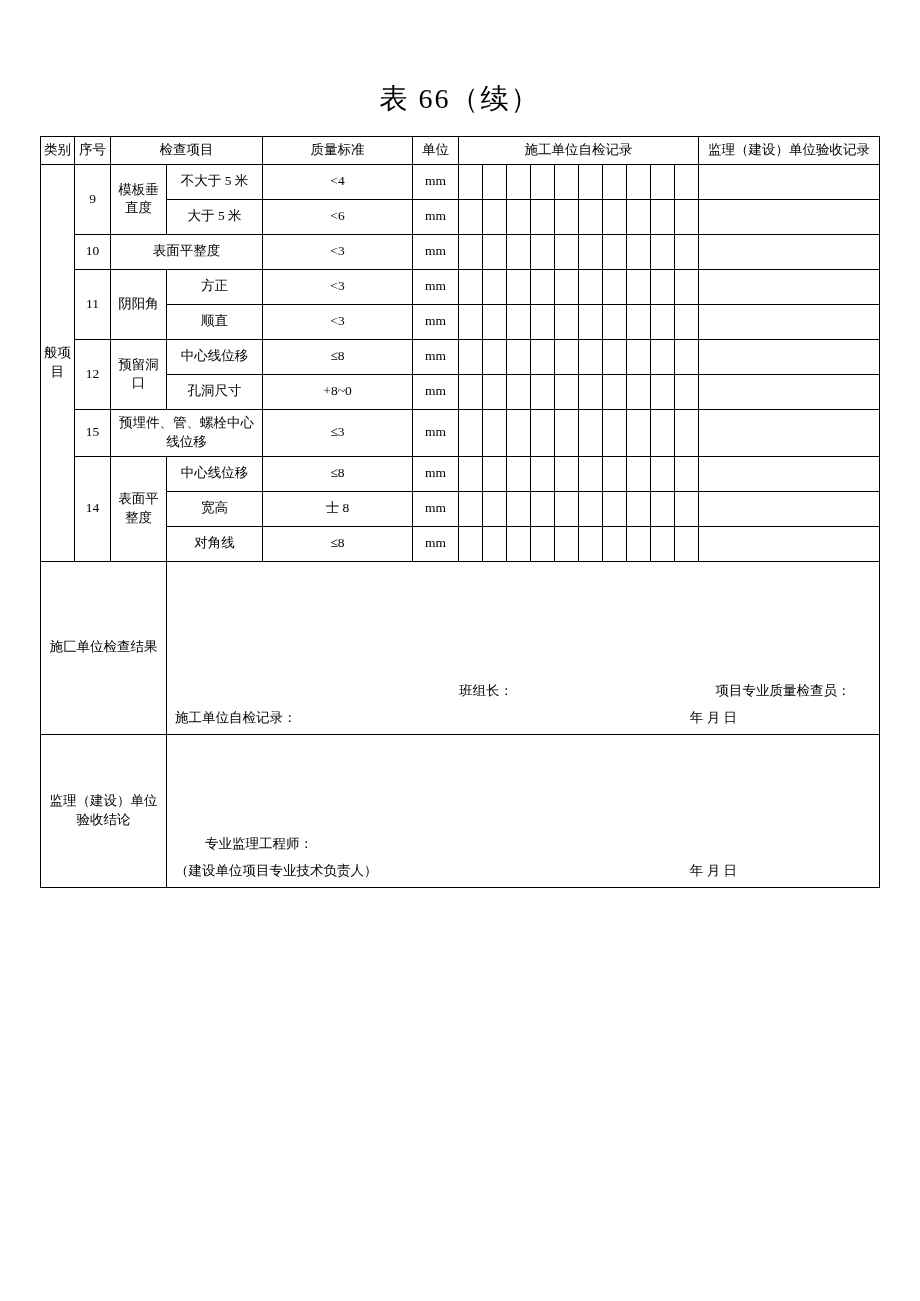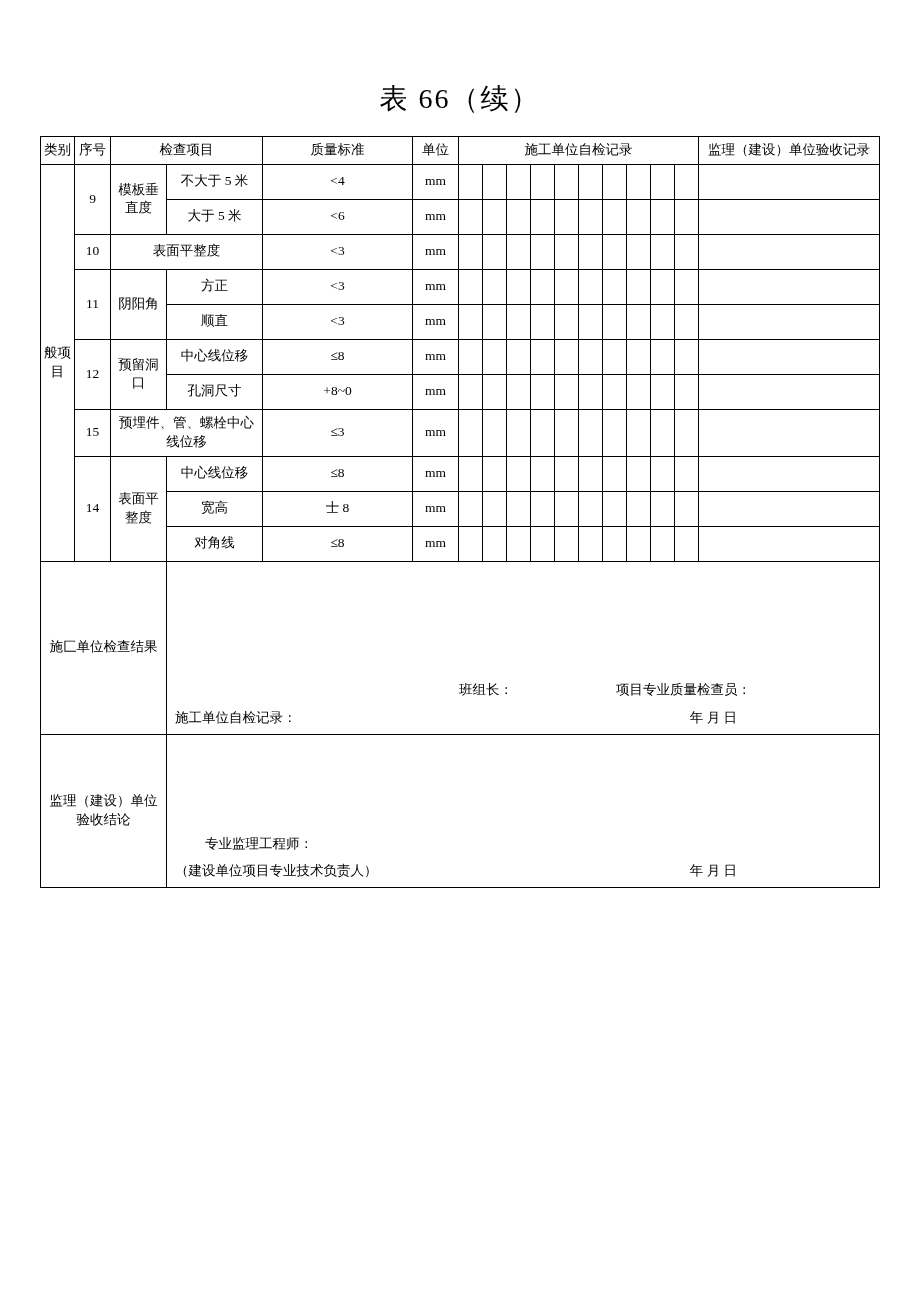--- a/index.html
+++ b/index.html
@@ -38,21 +38,21 @@
   }
   .tall td { height: 26px; }
   .sig-block {
     height: 160px;
     vertical-align: bottom !important;
     text-align: left !important;
     padding: 6px 8px !important;
     position: relative;
   }
   .sig-block .line1 { display: inline-block; width: 48%; text-align: right; padding-left: 4px; }
-  .sig-block .line1r { display: inline-block; width: 48%; text-align: center; font-family: Liberation Mono, monospace; }
+  .sig-block .line1r { display: inline-block; width: 48%; text-align: right; }
   .sig-block .line2 { margin-top: 8px; }
   .sig-block .date { position: absolute; right: 142px; bottom: 6px; }
   .sig-left-label {
     text-align: center !important;
   }
 </style>
 </head>
 <body>
 <div class="page">
 

